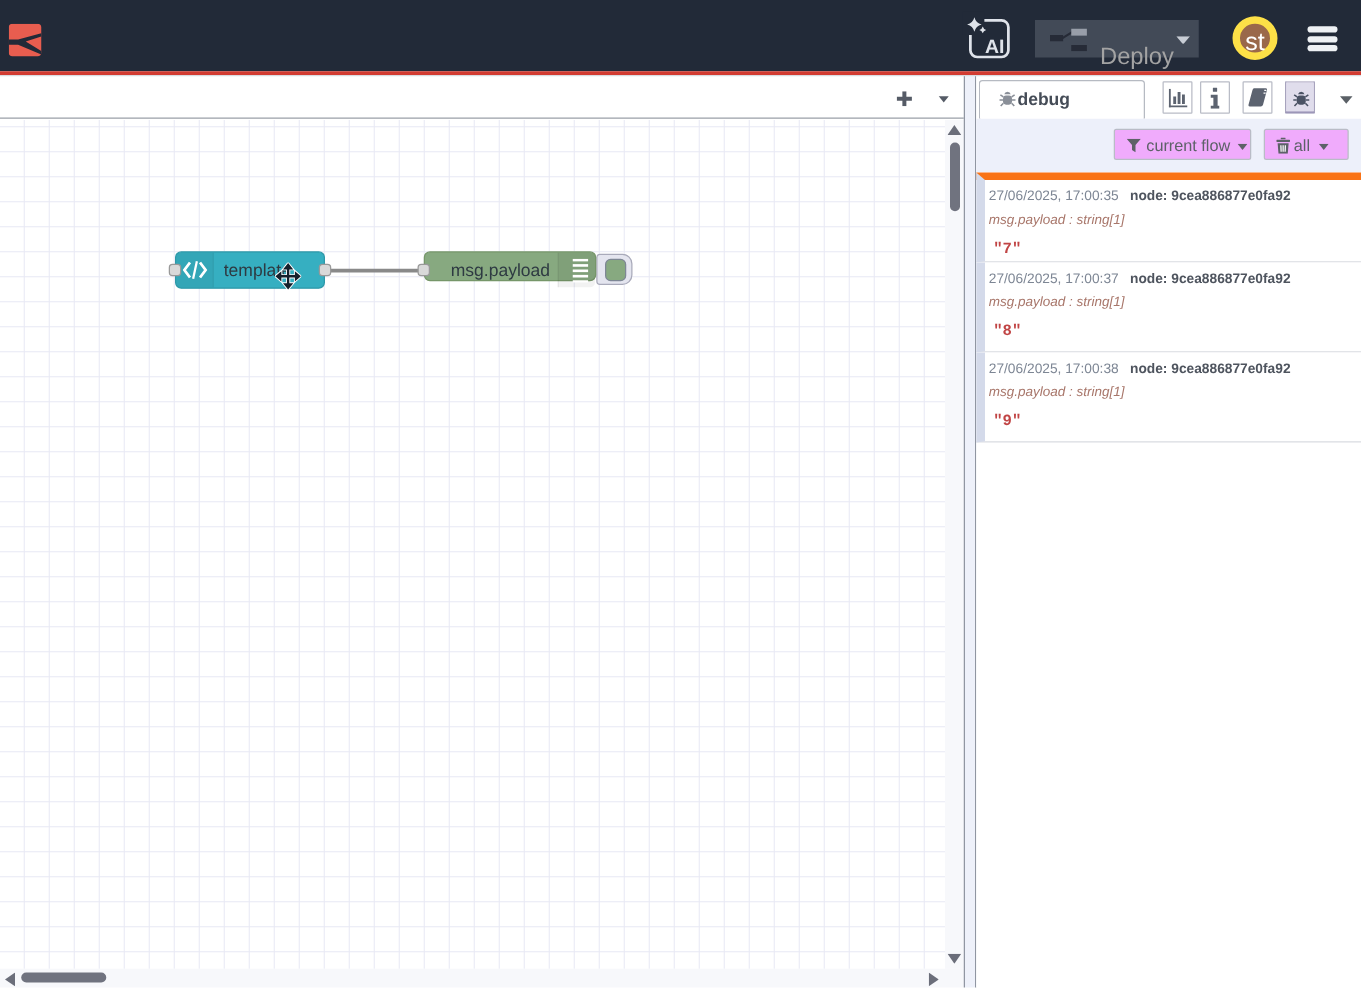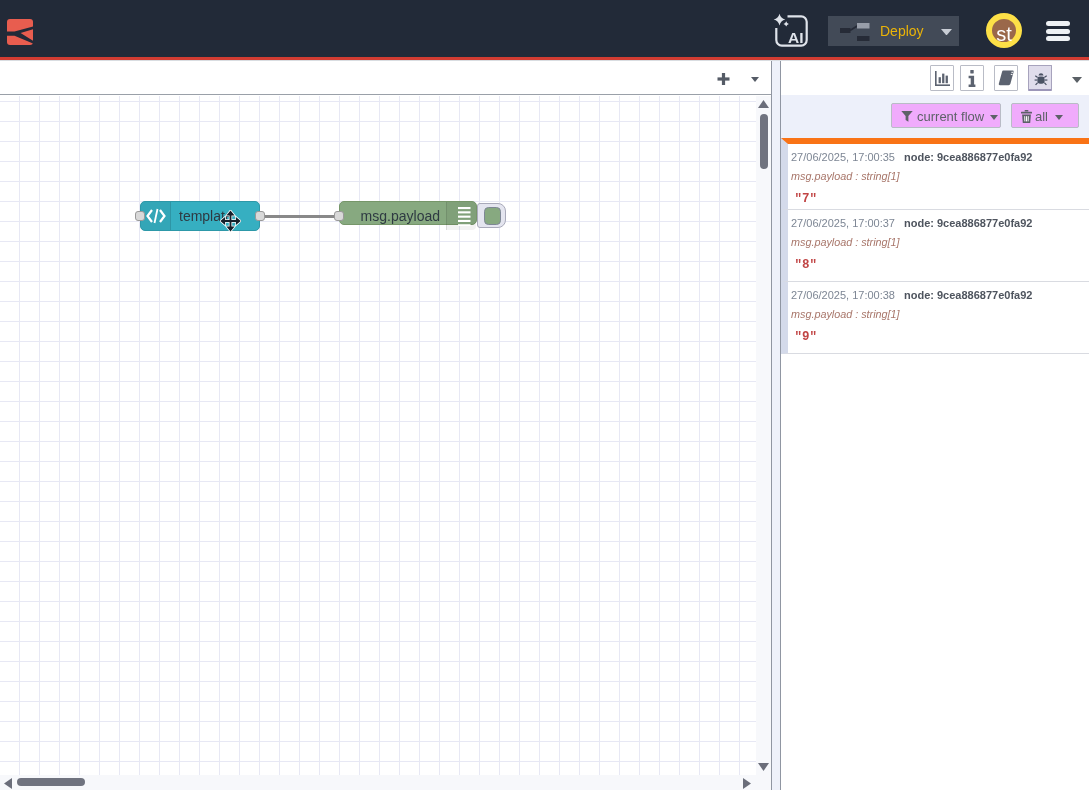--- a/index.html
+++ b/index.html
@@ -8,21 +8,21 @@
   #app { position:absolute; left:0; top:0; width:1089px; height:790px; }
   .abs { position:absolute; }
 
   
   #header { position:absolute; left:0; top:0; width:1089px; height:57px; background:#222a38; }
   #redline { position:absolute; left:0; top:57px; width:1089px; height:3px; background:#d23c32; }
   #title { position:absolute; left:48px; top:3px; height:57px; line-height:57px;
     color:#e9ecef; font-size:19px; }
   #deploy { position:absolute; left:828px; top:16px; width:131px; height:30px;
     background:#424a57; }
-  #deploy .dtext { position:absolute; left:52px; top:0; line-height:30px; font-size:14px; color:#eab308; }
+  #deploy .dtext { position:absolute; left:52px; top:15px; line-height:30px; font-size:19px; color:#a3a3a3; }
   #avatar { position:absolute; left:986px; top:13px; width:36px; height:35px; border-radius:50%;
     background:#9a684a; border:6px solid #fde047; color:#fff; font-size:20px;
     text-align:center; line-height:31px; }
   .hbar { position:absolute; left:1046px; width:24px; height:5px; border-radius:2.5px; background:#eef1f4; }
 
   
   #tabbar { position:absolute; left:0; top:61px; width:771px; height:34px; background:#fff;
     border-bottom:1px solid #9aa0a8; }
   #grayline { position:absolute; left:0; top:60px; width:1089px; height:1px; background:#d9dde1; }
   #wstab { position:absolute; left:23px; top:64px; width:200px; height:31px; background:#fff;
@@ -188,20 +188,37 @@
         <path d="M 0 0 L 0 11 L 8 5.5 Z" fill="#6b6e7a"></path>
       </svg>
   </div>
   <div id="hthumb"></div>
 
   <div id="canvasborder"></div>
   <div id="sep"></div>
   <div id="sepborder"></div>
 
   <div id="sidebar">
+    <div id="sbtab">
+      <svg class="abs" style="left:15px; top:7px;" width="14" height="14" viewBox="0 0 16 16">
+        <g fill="#8a8f98" stroke="#8a8f98">
+          <path d="M 5.1 3.9 A 2.95 2.95 0 0 1 10.9 3.9 Z" stroke="none"></path>
+          <rect x="3.9" y="5.1" width="8.2" height="8.3" rx="2.8" stroke="none"></rect>
+          <g stroke-width="1.4" fill="none">
+            <line x1="4.2" y1="6.3" x2="1.5" y2="4.4"></line>
+              <line x1="11.8" y1="6.3" x2="14.5" y2="4.4"></line>
+            <line x1="3.9" y1="9.2" x2="0.7" y2="9.2"></line>
+              <line x1="12.1" y1="9.2" x2="15.3" y2="9.2"></line>
+            <line x1="4.2" y1="12.1" x2="1.8" y2="14.7"></line>
+              <line x1="11.8" y1="12.1" x2="14.2" y2="14.7"></line>
+          </g>
+        </g>
+      </svg>
+      <div class="txt">debug</div>
+    </div>
     <div class="mbtn" style="left:148.5px;">
       <svg class="abs" style="left:4px; top:5px;" width="15" height="15" viewBox="0 0 15 15">
         <g fill="#5c6370">
           <rect x="0" y="0" width="1.6" height="15"></rect>
           <rect x="0" y="13.4" width="15" height="1.6"></rect>
           <rect x="3.6" y="6.2" width="2.3" height="6"></rect>
           <rect x="7.1" y="2.6" width="2.3" height="9.6"></rect>
           <rect x="10.6" y="4.6" width="2.3" height="7.6"></rect>
         </g>
       </svg>

